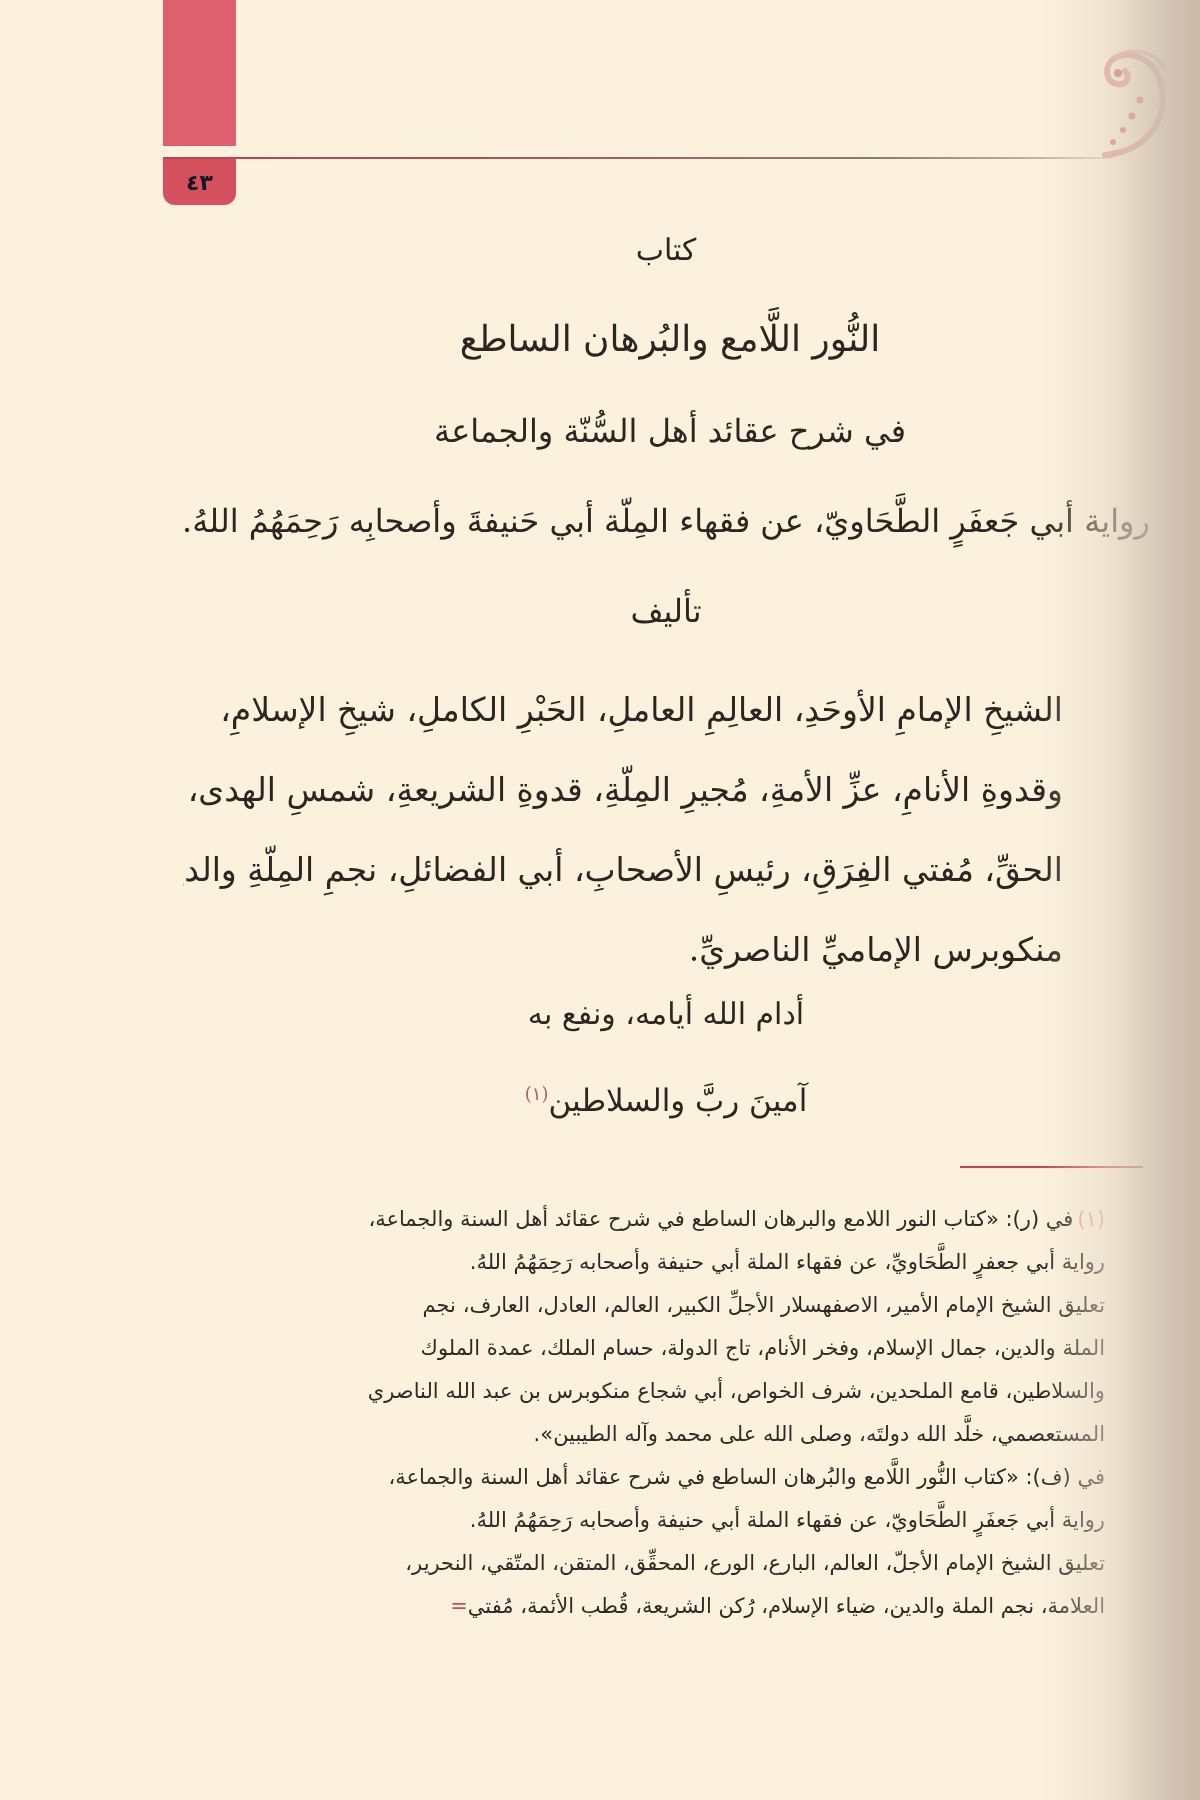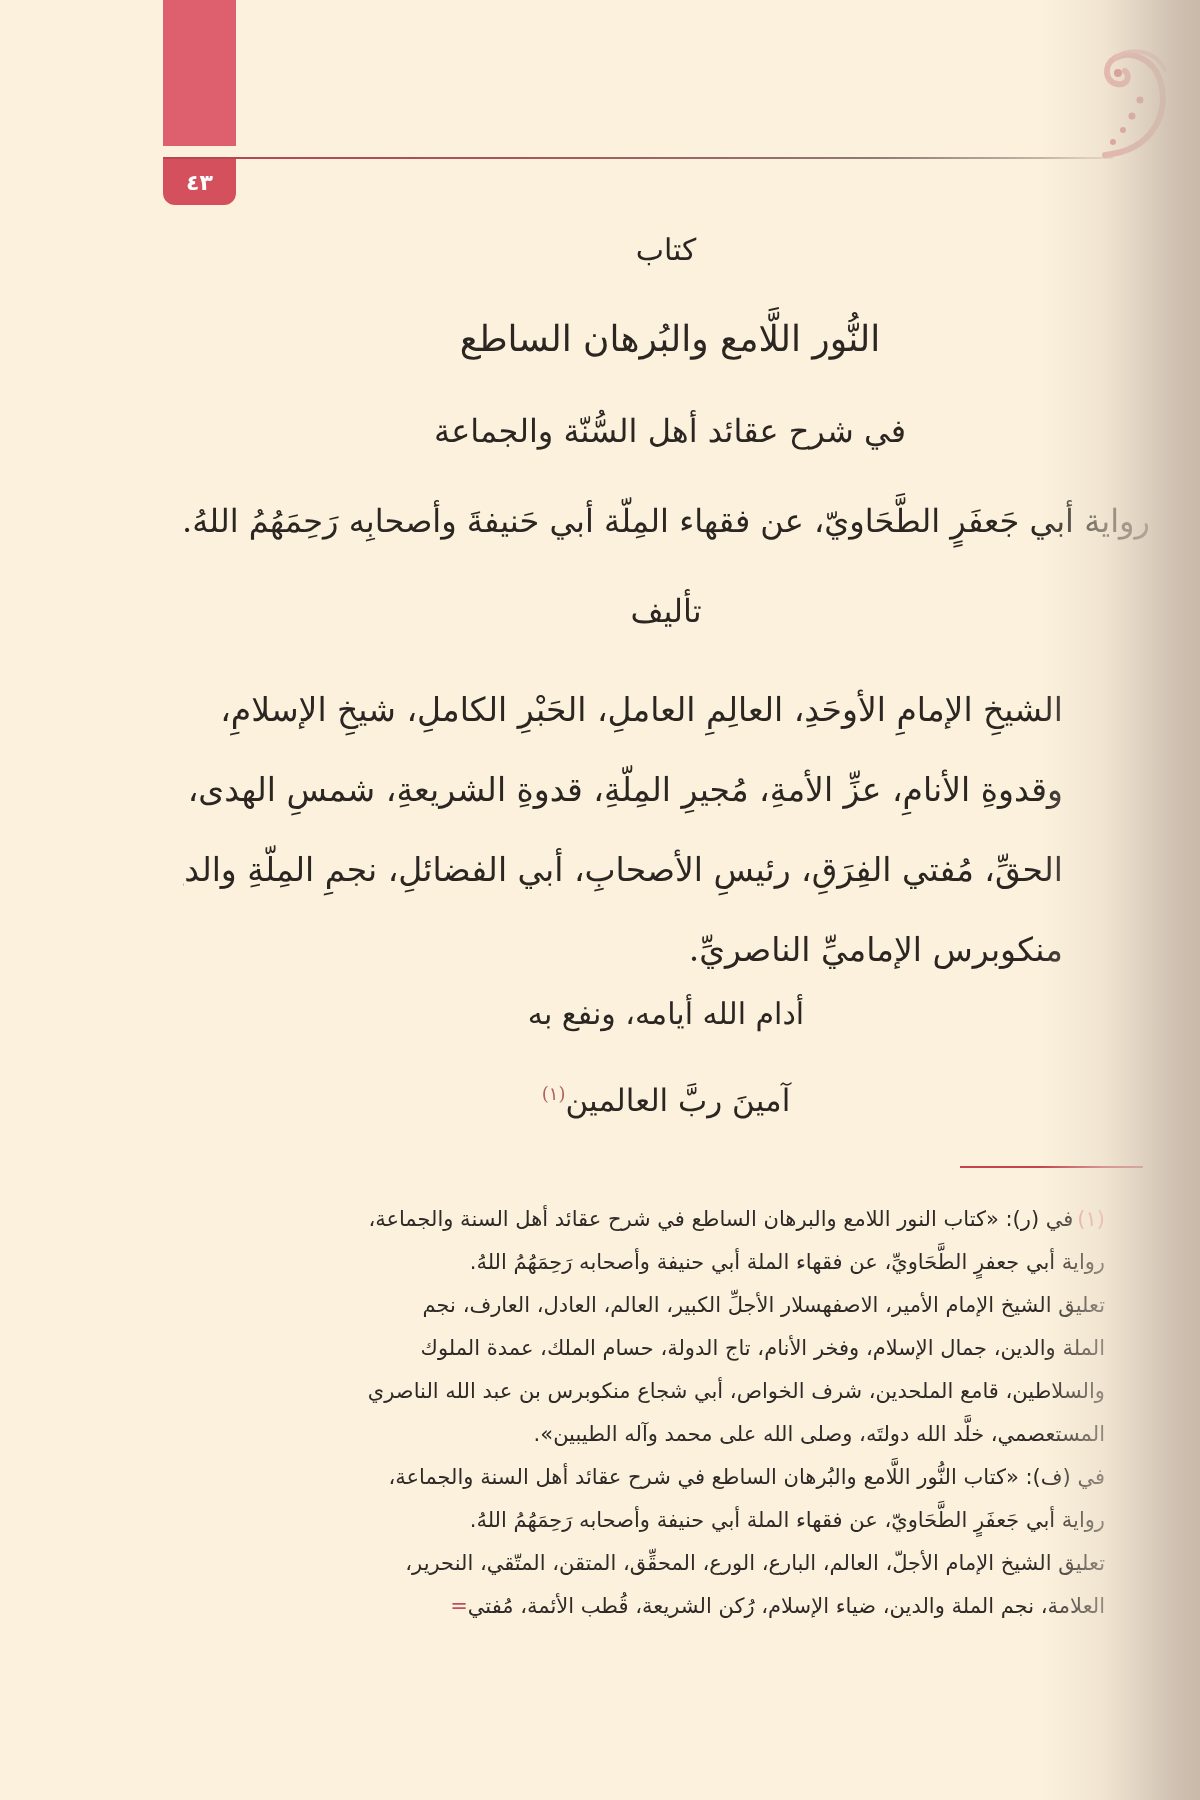--- a/index.html
+++ b/index.html
@@ -21,21 +21,21 @@
   .header-rule {
     position: absolute; left: 163px; top: 157px; width: 950px; height: 2px;
     background: linear-gradient(to right, #b84450 0%, #a8545a 35%, #8d7a74 75%, rgba(140,120,110,0.3) 100%);
   }
   .page-tab {
     position: absolute; left: 163px; top: 159px; width: 73px; height: 46px;
     background: #d4505c; border-radius: 0 0 12px 12px;
     display: flex; align-items: center; justify-content: center;
   }
   .page-num {
-    color: #ffffff; font-family: "DejaVu Sans", sans-serif; font-size: 22px; font-weight: bold;
+    color: #0f172a; font-family: "DejaVu Sans", sans-serif; font-size: 22px; font-weight: bold;
     direction: rtl;
   }
   .running-head {
     position: absolute; left: 765px; top: 92px; width: 325px; height: 44px;
     color: rgba(200,190,175,0.35); font-size: 26px; text-align: center; direction: rtl;
     font-family: "DejaVu Serif", serif; white-space: nowrap; overflow: hidden;
   }
   .ornament { position: absolute; left: 1085px; top: 40px; width: 90px; height: 125px; }
 
   .center-line {
@@ -98,21 +98,21 @@
 
 <div class="para" style="top:670px;">
   <span class="line">الشيخِ الإمامِ الأوحَدِ، العالِمِ العاملِ، الحَبْرِ الكاملِ، شيخِ الإسلامِ،</span>
   <span class="line">وقدوةِ الأنامِ، عزِّ الأمةِ، مُجيرِ المِلّةِ، قدوةِ الشريعةِ، شمسِ الهدى، ناصرِ</span>
   <span class="line">الحقِّ، مُفتي الفِرَقِ، رئيسِ الأصحابِ، أبي الفضائلِ، نجمِ المِلّةِ والدينِ،</span>
   <span class="line">منكوبرس الإماميِّ الناصريِّ.</span>
 </div>
 
 <div class="center-line l-adam">أدام الله أيامه، ونفع به</div>
 <div class="center-line l-amin">
-  <span>آمينَ ربَّ العالمين</span><span class="fn-marker">(١)</span>
+  <span>آمينَ ربَّ والسلاطين</span><span class="fn-marker">(١)</span>
 </div>
 
 <div class="fn-sep"></div>
 
 <div class="footnotes">
   <span class="fn-line"><span class="fn-num">(١)</span><span>في (ر): «كتاب النور اللامع والبرهان الساطع في شرح عقائد أهل السنة والجماعة،</span></span>
   <span class="fn-line">رواية أبي جعفرٍ الطَّحَاويِّ، عن فقهاء الملة أبي حنيفة وأصحابه رَحِمَهُمُ اللهُ.</span>
   <span class="fn-line">تعليق الشيخ الإمام الأمير، الاصفهسلار الأجلِّ الكبير، العالم، العادل، العارف، نجم</span>
   <span class="fn-line">الملة والدين، جمال الإسلام، وفخر الأنام، تاج الدولة، حسام الملك، عمدة الملوك</span>
   <span class="fn-line">والسلاطين، قامع الملحدين، شرف الخواص، أبي شجاع منكوبرس بن عبد الله الناصري</span>

